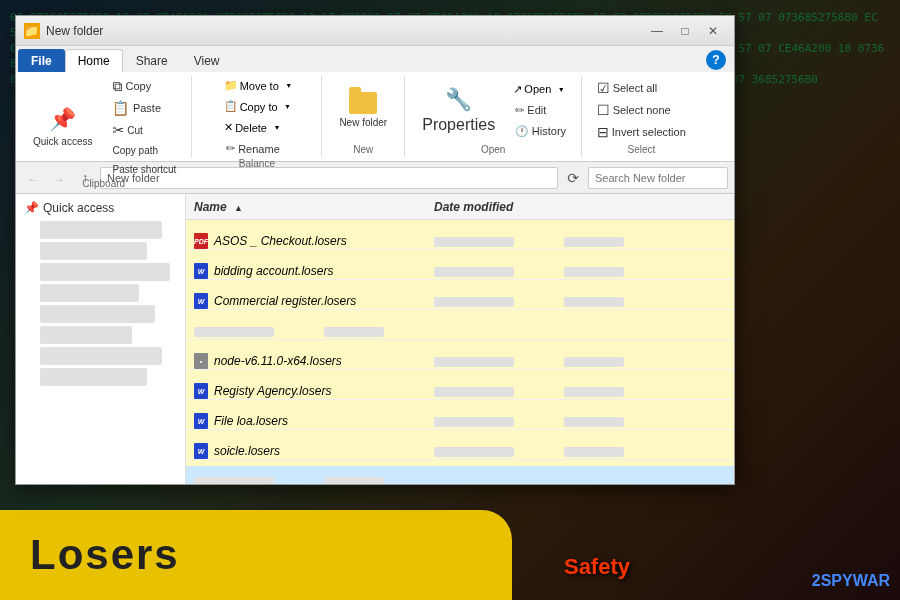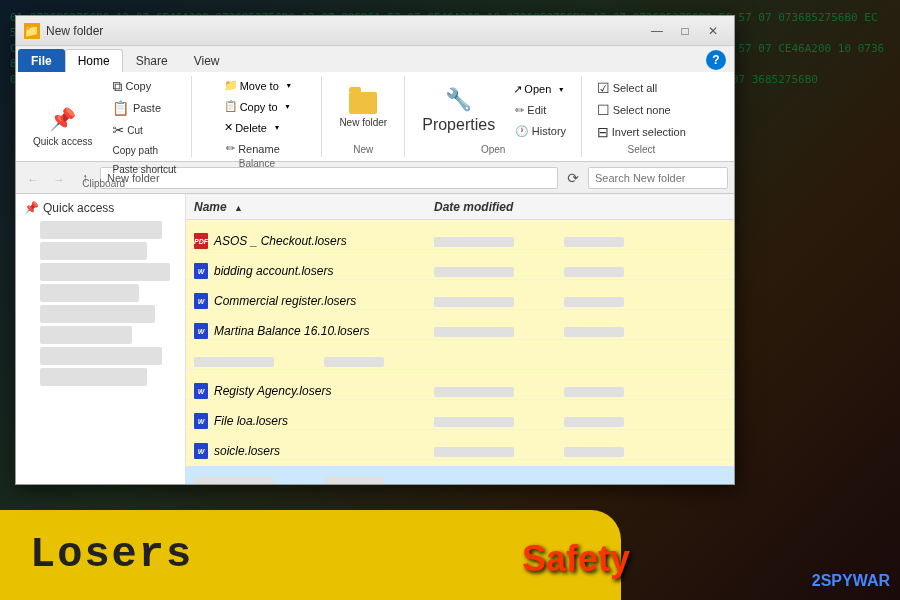--- a/index.html
+++ b/index.html
@@ -32,44 +32,43 @@
       line-height: 1.4;
       padding: 10px;
       word-break: break-all;
     }
 
     
     .bottom-banner {
       position: absolute;
       bottom: 0;
       left: 0;
-      width: 621px;
+      width: 512px;
       height: 90px;
       background: #e8c200;
       z-index: 5;
       display: flex;
       align-items: center;
       padding: 0 30px;
       border-radius: 0 30px 0 0;
-      font-family: Liberation Mono, monospace;
     }
     .bottom-banner-text {
       font-size: 42px;
       font-weight: 900;
       color: #222;
       letter-spacing: 2px;
     }
 
     
     .safety-text {
       position: absolute;
       bottom: 20px;
       right: 270px;
       z-index: 5;
-      font-size: 36px;
+      font-size: 22px;
       font-weight: 900;
       color: #ff3300;
       text-shadow: 2px 2px 4px #000;
     }
 
     
     .spywar-logo {
       position: absolute;
       bottom: 10px;
       right: 10px;
@@ -748,32 +747,32 @@
         <span>Commercial register.losers</span>
       </div>
       <div class="file-col-date">
         <div style="height:10px; background:#e0e0e0; border-radius:2px; width:80px; display:inline-block;"></div>
       </div>
       <div class="file-col-type">
         <div style="height:10px; background:#e0e0e0; border-radius:2px; width:60px; display:inline-block;"></div>
       </div>
     </div>
           <div class="file-row">
-      <div class="file-col-name">
-        <span class="file-icon-doc">W</span>
-        <span>Martina Balance 16.10.losers</span>
-      </div>
       <div class="file-col-date">
         <div style="height:10px; background:#e0e0e0; border-radius:2px; width:80px; display:inline-block;"></div>
       </div>
       <div class="file-col-type">
         <div style="height:10px; background:#e0e0e0; border-radius:2px; width:60px; display:inline-block;"></div>
       </div>
     </div>
           <div class="file-row">
+      <div class="file-col-name">
+        <span class="file-icon-generic">▪</span>
+        <span>node-v6.11.0-x64.losers</span>
+      </div>
       <div class="file-col-date">
         <div style="height:10px; background:#e0e0e0; border-radius:2px; width:80px; display:inline-block;"></div>
       </div>
       <div class="file-col-type">
         <div style="height:10px; background:#e0e0e0; border-radius:2px; width:60px; display:inline-block;"></div>
       </div>
     </div>
           <div class="file-row">
       <div class="file-col-name">
         <span class="file-icon-doc">W</span>

